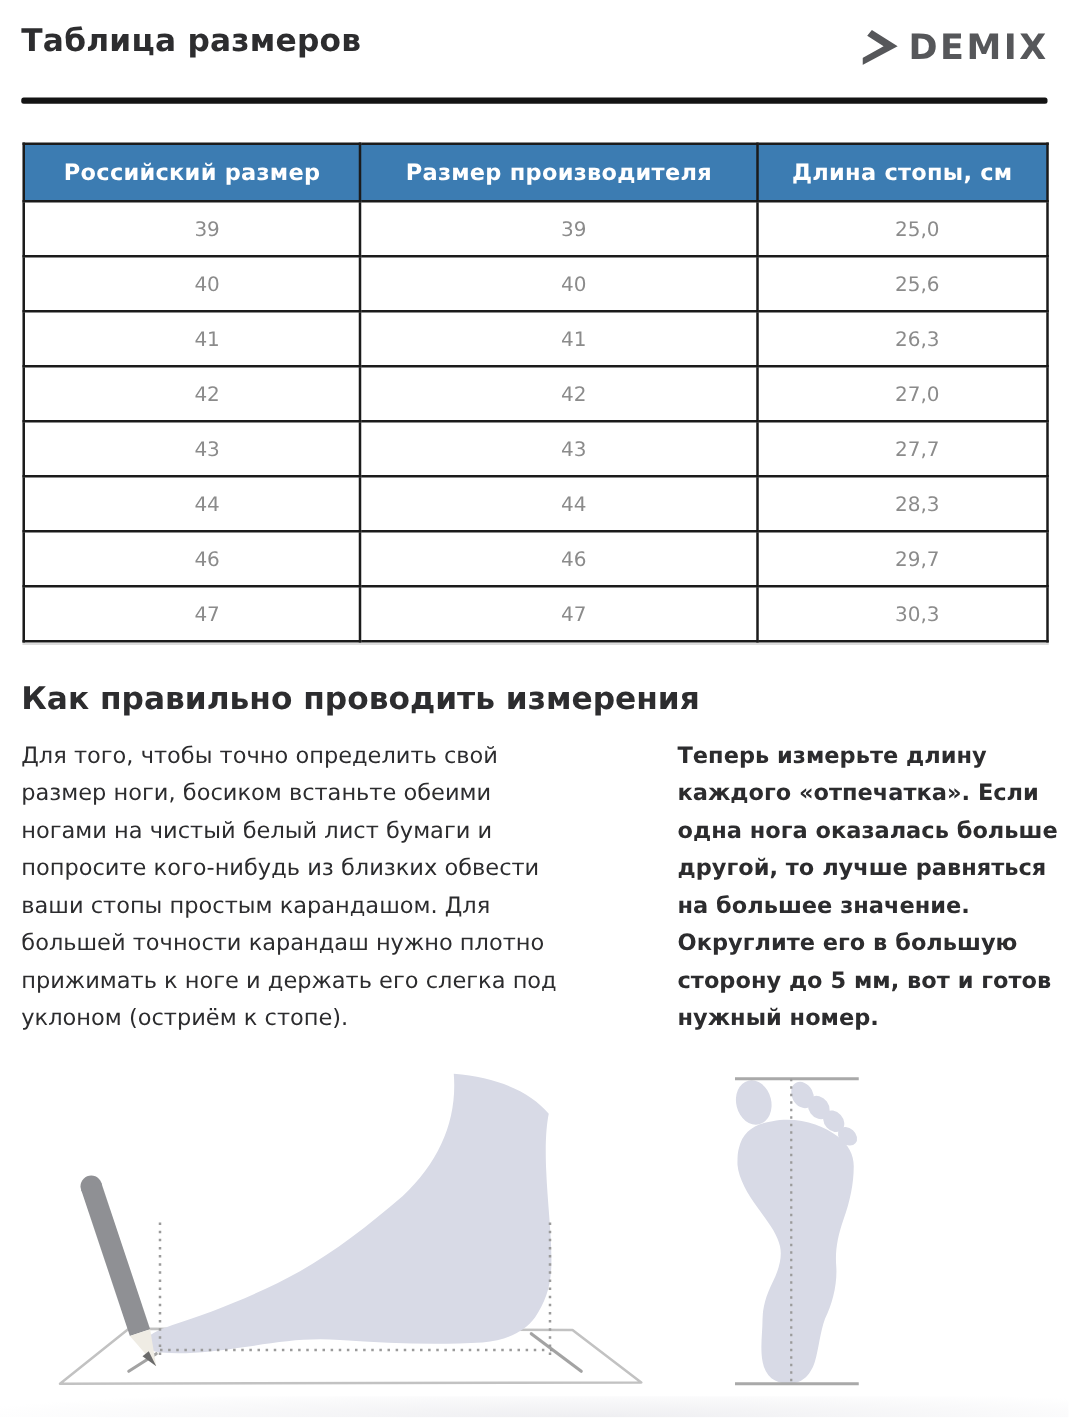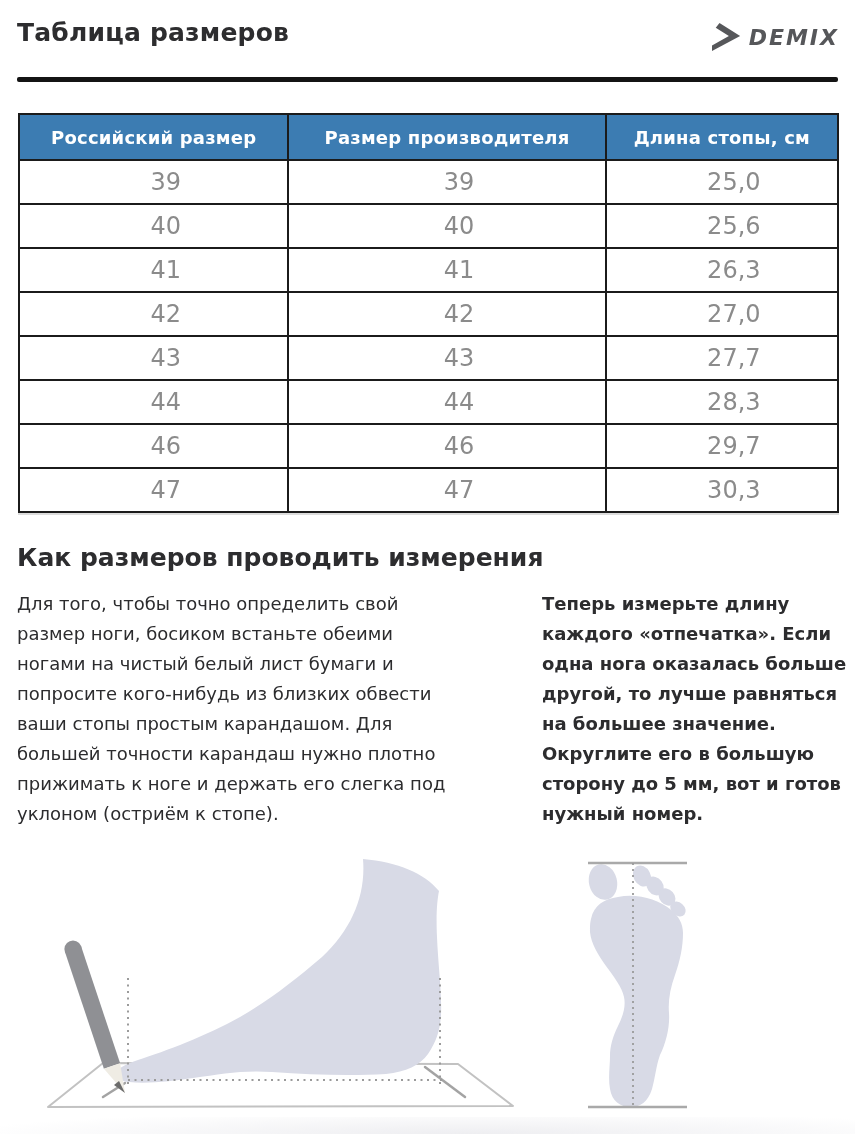--- a/index.html
+++ b/index.html
@@ -14,28 +14,28 @@
     --brand-gray:#56575a;
   }
   *{margin:0;padding:0;box-sizing:border-box;}
   html,body{background:#ffffff;}
   body{font-family:"DejaVu Sans","Liberation Sans",sans-serif;color:var(--text-dark);}
   .page{position:relative;width:855px;height:1134px;background:#fff;overflow:hidden;}
 
   .header{display:flex;justify-content:space-between;align-items:flex-start;padding:18px 16px 0 17px;}
   .page-title{font-size:25px;font-weight:700;letter-spacing:.2px;color:var(--text-dark);}
   .brand-logo{display:flex;align-items:center;gap:7px;margin-top:3px;}
-  .brand-wordmark{font-size:22px;font-weight:700;font-style:italic;letter-spacing:2px;color:var(--brand-gray);}
+  .brand-wordmark{font-size:28px;font-weight:700;letter-spacing:2px;color:var(--brand-gray);}
 
   .divider{height:5px;background:#141414;margin:24px 17px 0 17px;border-radius:2px;}
 
   table.size-table{border-collapse:collapse;margin:31px 0 0 18px;width:821px;box-shadow:0 2px 0 #dcdcdc;}
   table.size-table th,table.size-table td{border:2px solid var(--table-border);text-align:center;vertical-align:middle;}
   table.size-table th{background:var(--table-header-bg);color:var(--table-header-text);font-size:18px;font-weight:700;height:46px;letter-spacing:.2px;}
-  table.size-table td{color:var(--table-cell-text);font-size:24px;height:44px;padding-left:24px;}
+  table.size-table td{color:var(--table-cell-text);font-size:16px;height:44px;padding-left:24px;}
 
   .section-heading{margin:30px 0 0 17px;font-size:25px;font-weight:700;color:var(--text-dark);}
 
   .columns{display:flex;margin:17px 0 0 17px;gap:47px;}
   .col-left{width:460px;margin-right:35px;}
   .col-right{width:325px;font-weight:bold;}
   .columns p{font-size:18px;line-height:30px;color:#2c2c2e;}
 
   .illustrations{position:absolute;left:0;top:843px;width:855px;height:275px;}
   .foot-side-svg{position:absolute;left:30px;top:2px;}
@@ -111,21 +111,21 @@
           <td>29,7</td>
         </tr>
         <tr>
           <td>47</td>
           <td>47</td>
           <td>30,3</td>
         </tr>
       </tbody>
   </table>
 
-  <h2 class="section-heading">Как размеров проводить измерения</h2>
+  <h2 class="section-heading">Как правильно проводить измерения</h2>
 
   <div class="columns">
     <div class="col-left">
       <p>Для того, чтобы точно определить свой размер ноги, босиком встаньте обеими ногами на чистый белый лист бумаги и попросите кого-нибудь из близких обвести ваши стопы простым карандашом. Для большей точности карандаш нужно плотно прижимать к ноге и держать его слегка под уклоном (остриём к стопе).</p>
     </div>
     <div class="col-right">
       <p>Теперь измерьте длину каждого «отпечатка». Если одна нога оказалась больше другой, то лучше равняться на большее значение. Округлите его в большую сторону до 5 мм, вот и готов нужный номер.</p>
     </div>
   </div>
 

